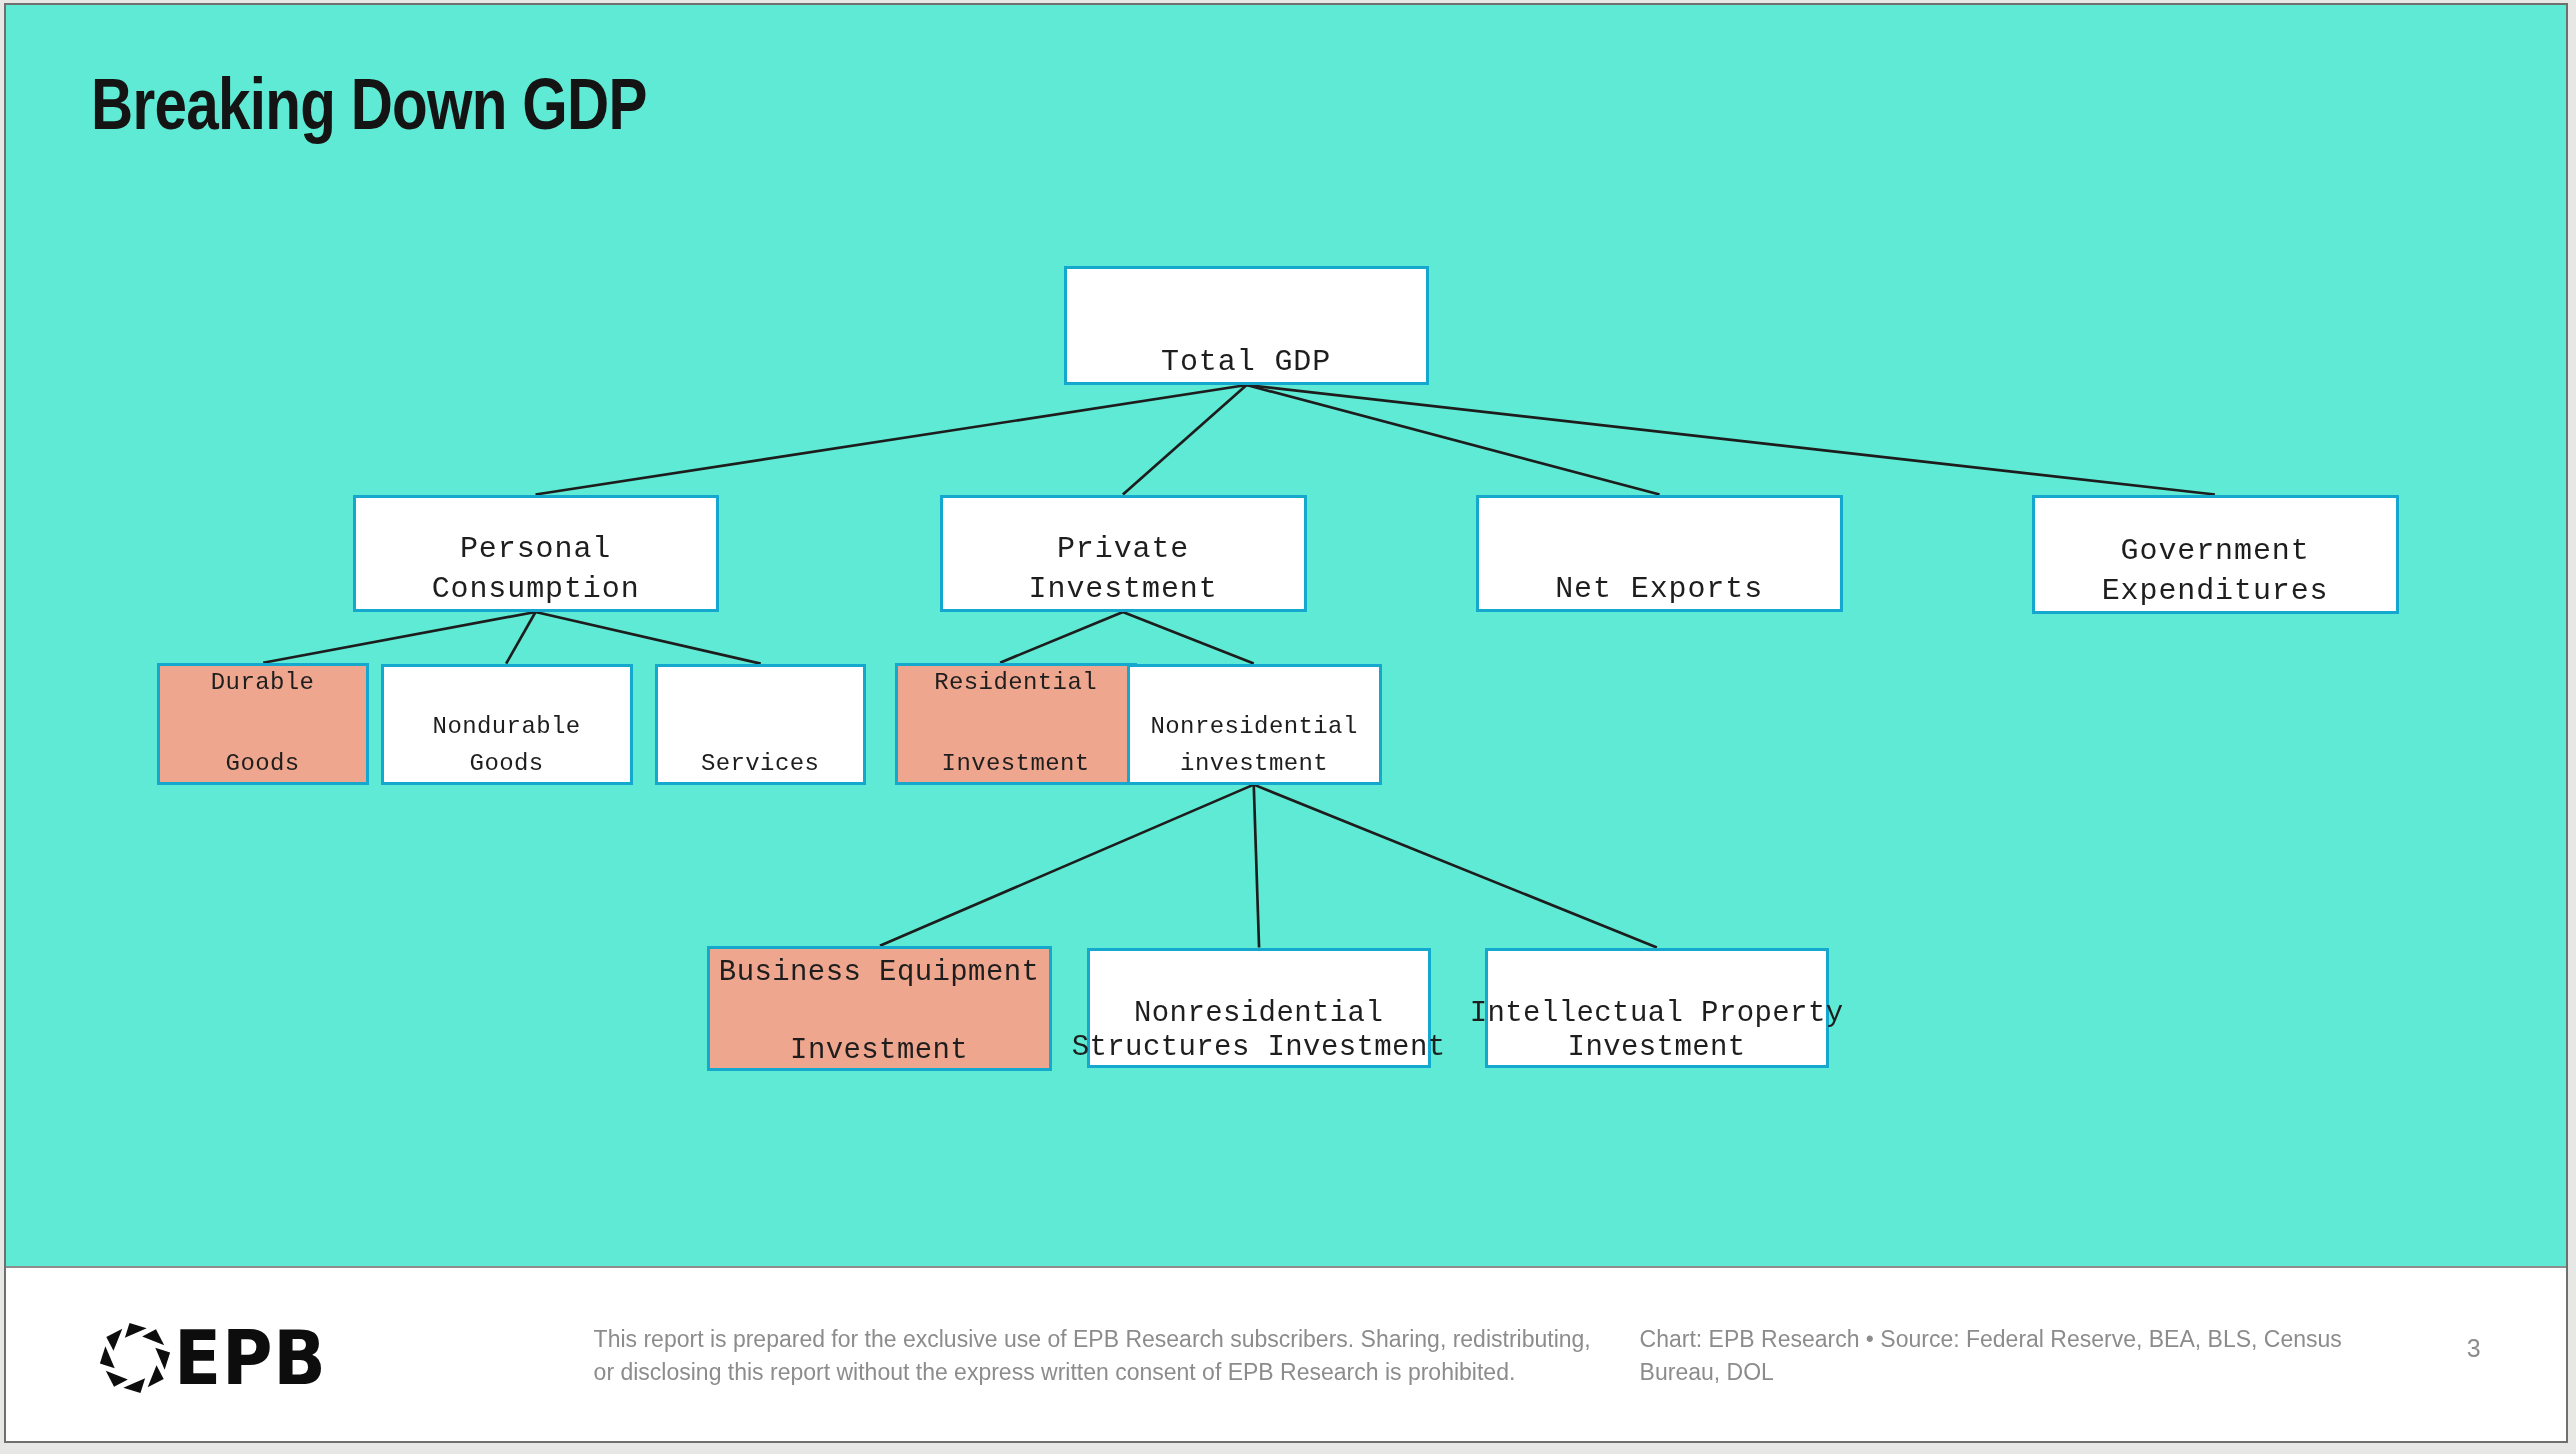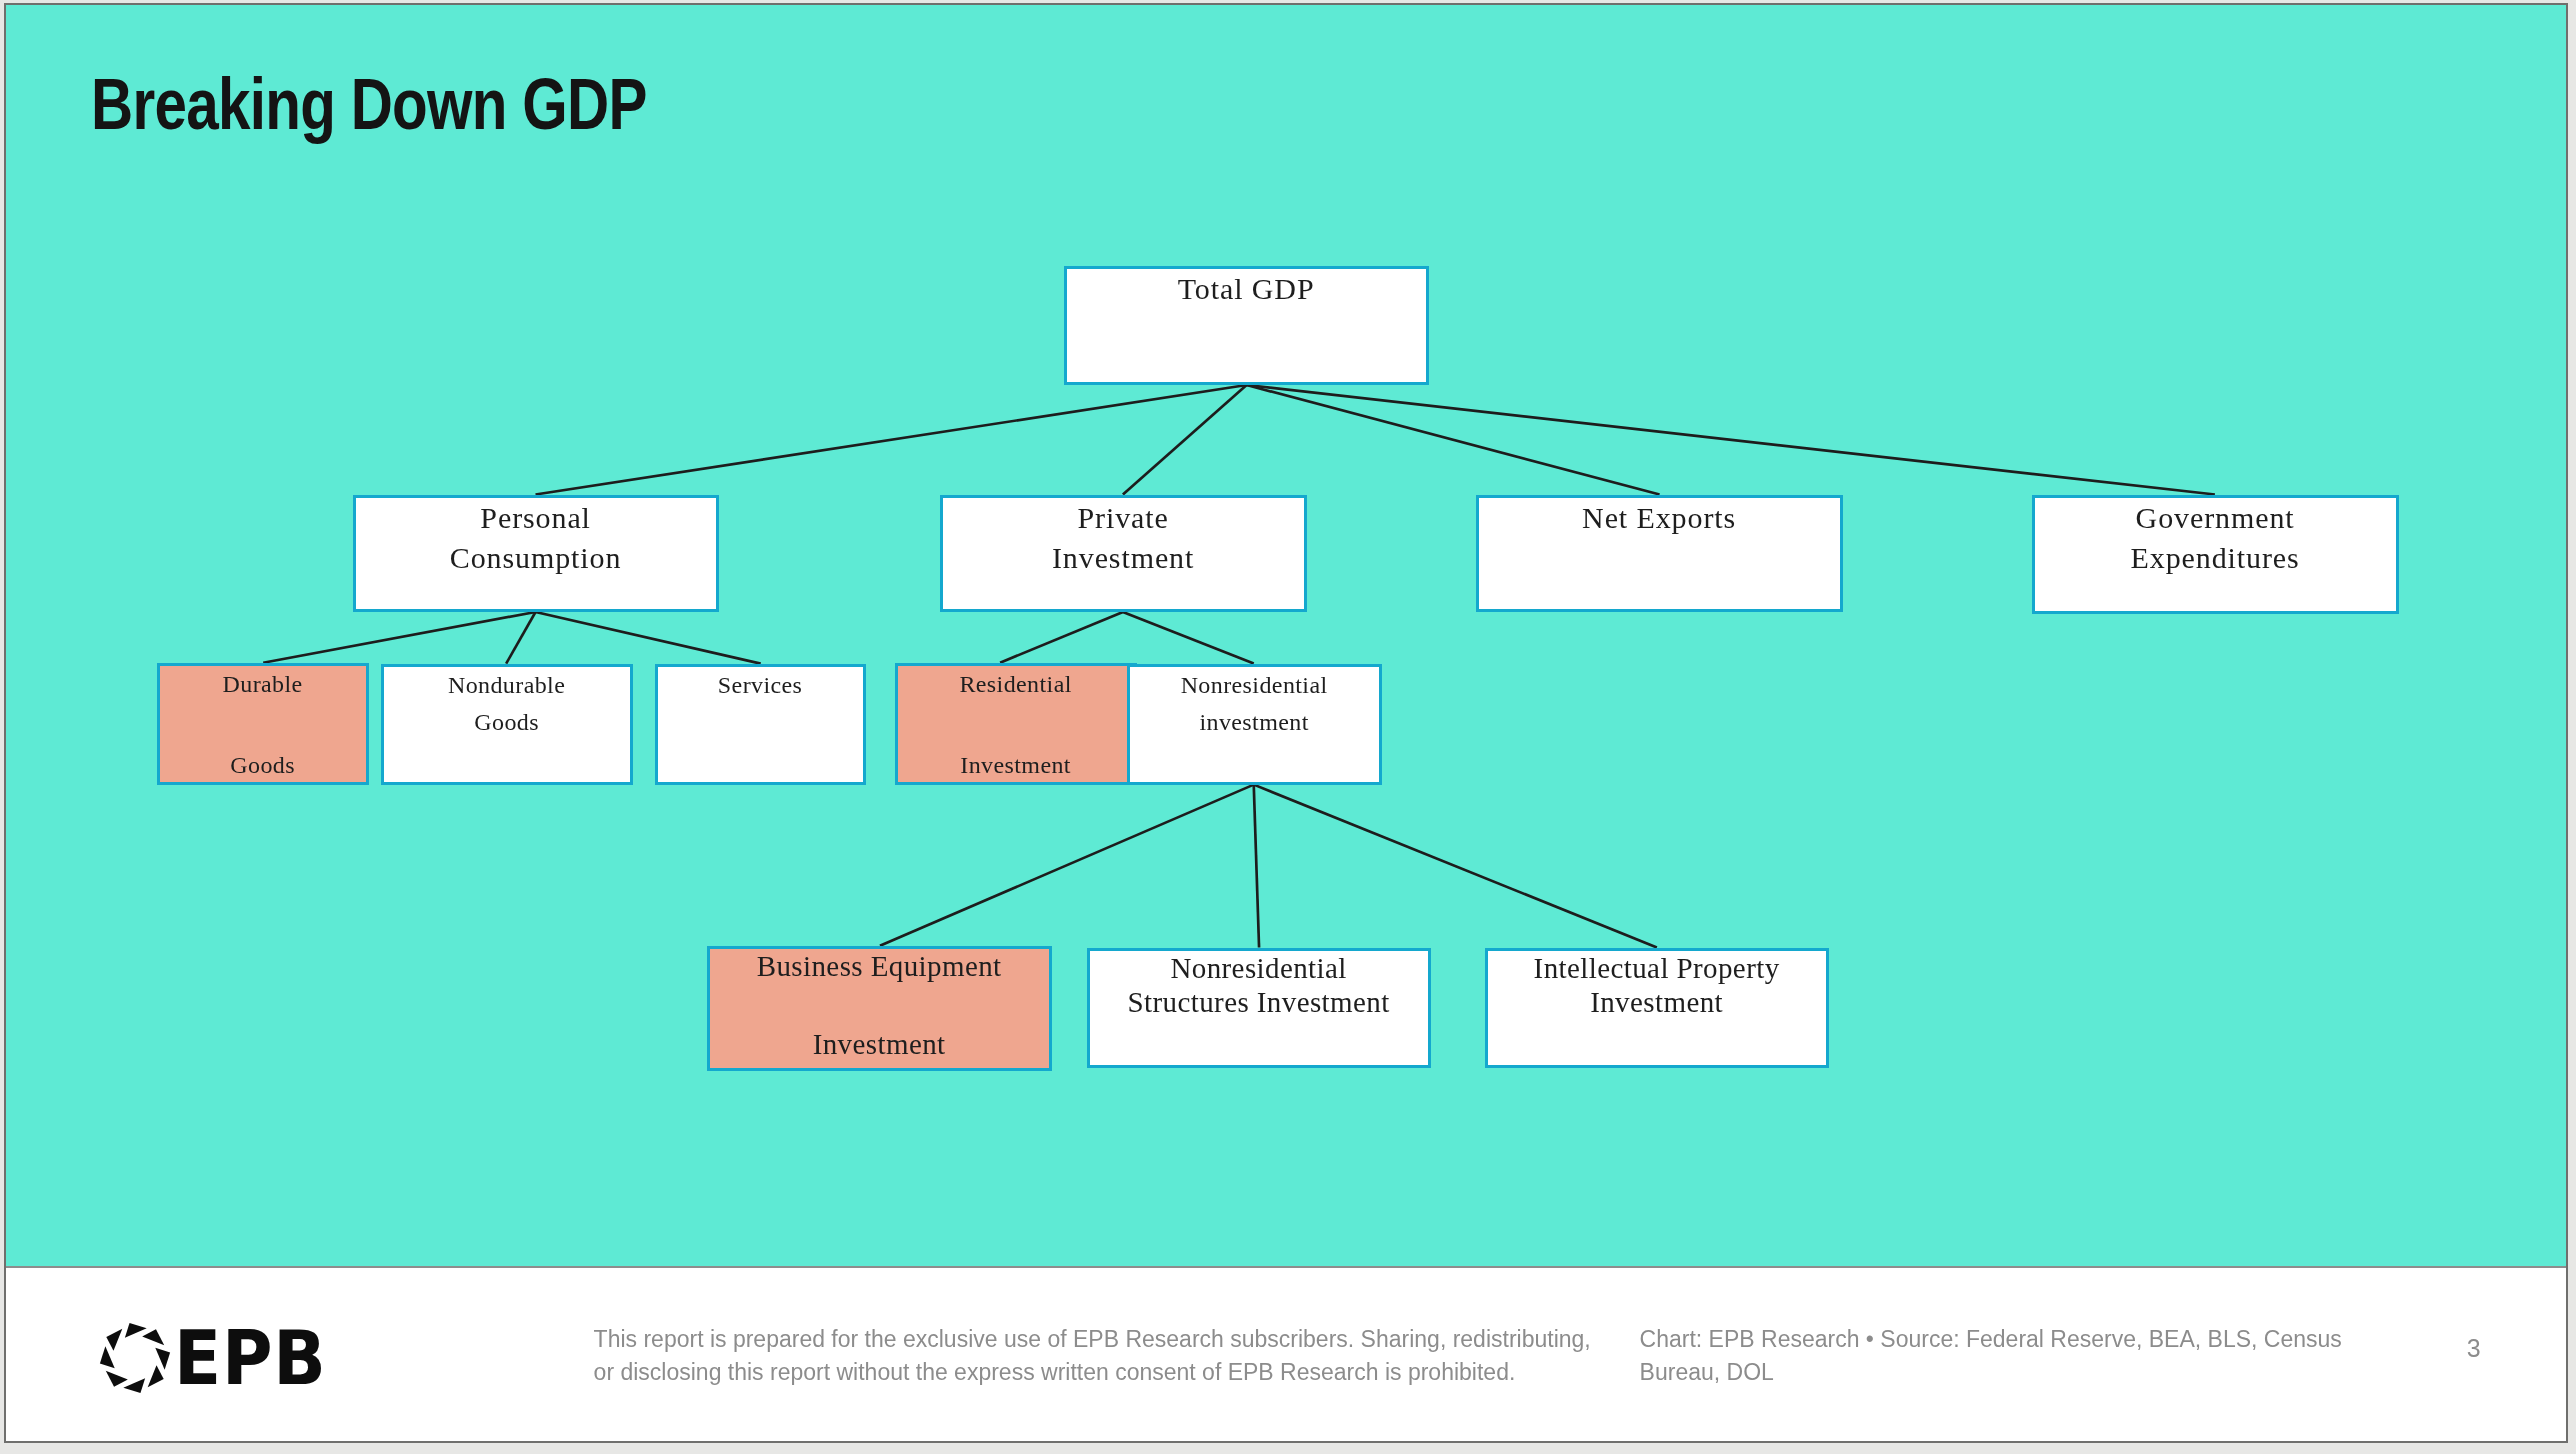--- a/index.html
+++ b/index.html
@@ -21,22 +21,22 @@
     font-size:73px;font-weight:bold;color:#141414;
     letter-spacing:-0.9px;white-space:nowrap;
     transform:scaleX(0.80);transform-origin:left center;
   }
   .connectors{position:absolute;left:0;top:0;z-index:1;}
   .node{
     position:absolute;z-index:2;
     box-sizing:border-box;
     border:3.6px solid #14a8ce;
     background:#ffffff;
-    display:flex;flex-direction:column;align-items:center;justify-content:flex-start;
-    font-family:Liberation Serif, serif;
+    display:flex;flex-direction:column;align-items:center;justify-content:flex-end;
+    font-family:Liberation Mono, monospace;
     color:#1e1e1e;text-align:center;
   }
   .node.salmon{background:#efa68f;gap:44px;}
   .node.lvl1 .nl,.node.lvl2 .nl{font-size:30px;line-height:40px;letter-spacing:0.9px;}
   .node.lvl3 .nl{font-size:24px;line-height:37px;letter-spacing:0.4px;}
   .node.lvl4 .nl{font-size:29px;line-height:34px;letter-spacing:0.4px;}
   .nl{white-space:nowrap;}
   .footer-band{
     position:absolute;left:0;right:0;bottom:0;height:173px;
     background:#ffffff;

